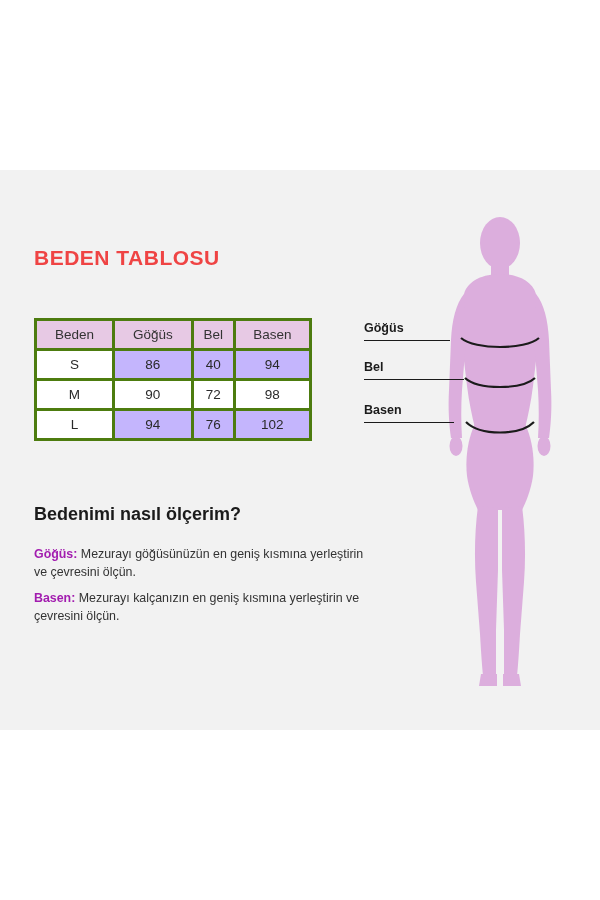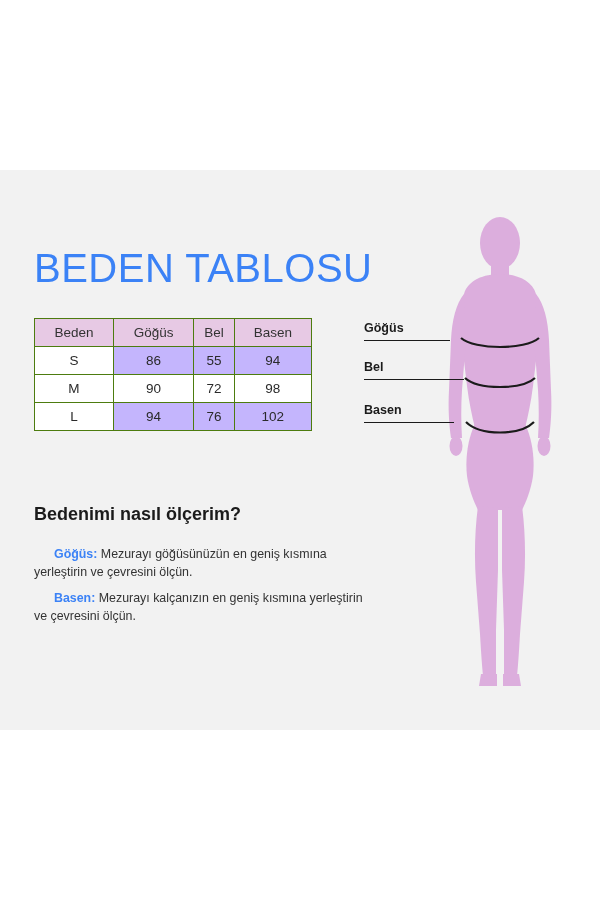--- a/index.html
+++ b/index.html
@@ -36,40 +36,40 @@
     left: 0;
     top: 170px;
     width: 600px;
     height: 560px;
   }
 
   .title {
     position: absolute;
     left: 34px;
     top: 76px;
-    font-size: 40px;
-    font-weight: normal;
+    font-size: 21px;
+    font-weight: bold;
     letter-spacing: 0.5px;
-    color: #3b82f6;
+    color: #ef4444;
     font-family: "Liberation Sans", sans-serif;
   }
 
   
   .size-table {
     position: absolute;
     left: 34px;
     top: 148px;
     width: 278px;
     border-collapse: collapse;
     font-size: 13.5px;
     color: #2a2a2a;
   }
   .size-table th,
   .size-table td {
-    border: 1px solid #4d7c0f;
+    border: 3px solid #4d7c0f;
     text-align: center;
     padding: 0;
     height: 27px;
     font-weight: normal;
   }
   .size-table thead th {
     background: #e7c9e4;
     color: #333;
     font-weight: normal;
     font-size: 13.5px;
@@ -97,21 +97,21 @@
     color: #1b1b1b;
   }
   .measure-block {
     position: absolute;
     left: 34px;
     font-size: 12.4px;
     line-height: 1.45;
     color: #333333;
     width: 330px;
   }
-  .measure-block b { color: #3b82f6; margin-left: 20px; }
+  .measure-block b { color: #a21caf; }
   .m1 { top: 376px; }
   .m2 { top: 420px; }
   .m3 { top: 420px; }
 
   
   .figure {
     position: absolute;
     left: 420px;
     top: 40px;
     width: 160px;
@@ -156,21 +156,21 @@
           <th>Beden</th>
           <th>Göğüs</th>
           <th>Bel</th>
           <th>Basen</th>
         </tr>
       </thead>
       <tbody>
         <tr class="alt">
           <td class="first">S</td>
           <td>86</td>
-          <td>55</td>
+          <td>40</td>
           <td>94</td>
         </tr>
         <tr>
           <td class="first">M</td>
           <td>90</td>
           <td>72</td>
           <td>98</td>
         </tr>
         <tr class="alt">
           <td class="first">L</td>

